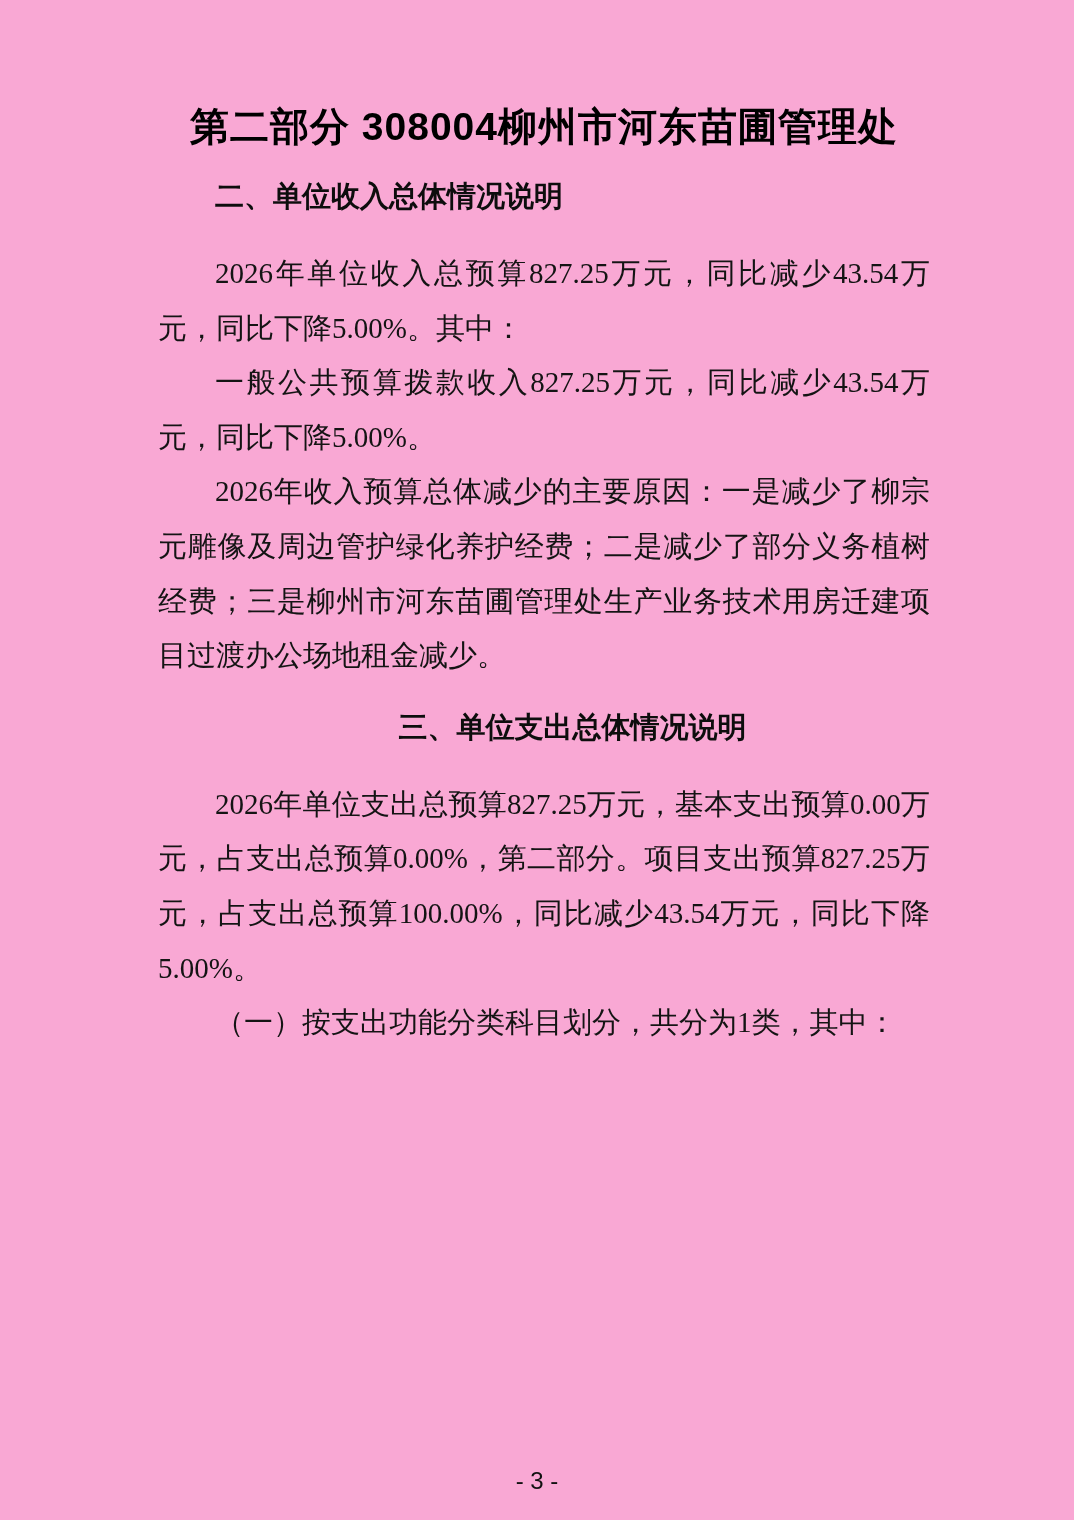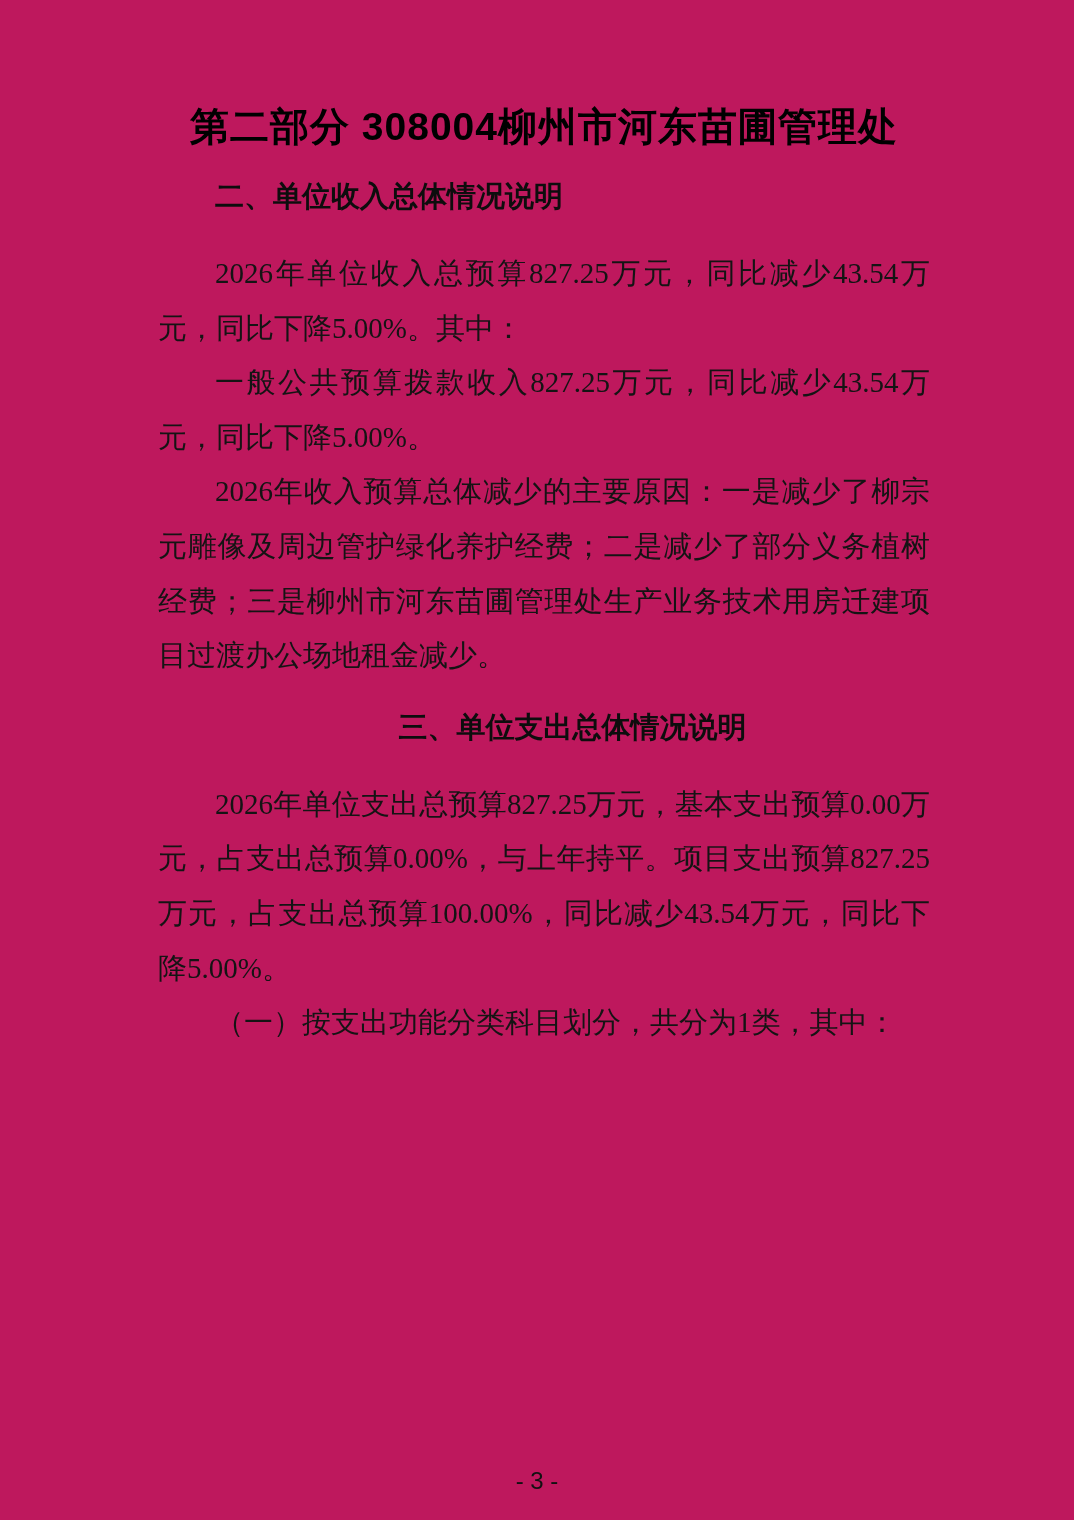--- a/index.html
+++ b/index.html
@@ -5,21 +5,21 @@
   html, body {
     margin: 0;
     padding: 0;
     background: #ffffff;
   }
   .page {
     position: relative;
     width: 1074px;
     height: 1520px;
     margin: 0 auto;
-    background: #be185d;
+    background: #f9a8d4;
     box-sizing: border-box;
     padding: 0 144px 12px 158px;
     overflow: hidden;
     color: #1a1a1a;
   }
   .doc-title {
     margin: 103px 0 0 0;
     font-family: "Liberation Sans", "DejaVu Sans", sans-serif;
     font-weight: 700;
     font-size: 39px;
@@ -77,19 +77,19 @@
 
   <div class="section">
     <h2 class="section-heading h-2">二、单位收入总体情况说明</h2>
     <p class="body-para p-after-heading">2026年单位收入总预算827.25万元，同比减少43.54万元，同比下降5.00%。其中：</p>
     <p class="body-para">一般公共预算拨款收入827.25万元，同比减少43.54万元，同比下降5.00%。</p>
     <p class="body-para">2026年收入预算总体减少的主要原因：一是减少了柳宗元雕像及周边管护绿化养护经费；二是减少了部分义务植树经费；三是柳州市河东苗圃管理处生产业务技术用房迁建项目过渡办公场地租金减少。</p>
   </div>
 
   <div class="section">
     <h2 class="section-heading h-3">三、单位支出总体情况说明</h2>
-    <p class="body-para p-after-heading">2026年单位支出总预算827.25万元，基本支出预算0.00万元，占支出总预算0.00%，与上年持平。项目支出预算827.25万元，占支出总预算100.00%，同比减少43.54万元，同比下降5.00%。</p>
+    <p class="body-para p-after-heading">2026年单位支出总预算827.25万元，基本支出预算0.00万元，占支出总预算0.00%，第二部分。项目支出预算827.25万元，占支出总预算100.00%，同比减少43.54万元，同比下降5.00%。</p>
     <p class="body-para">（一）按支出功能分类科目划分，共分为1类，其中：</p>
   </div>
 
   <div class="page-number">- 3 -</div>
 
 </div>
 
 </body></html>

